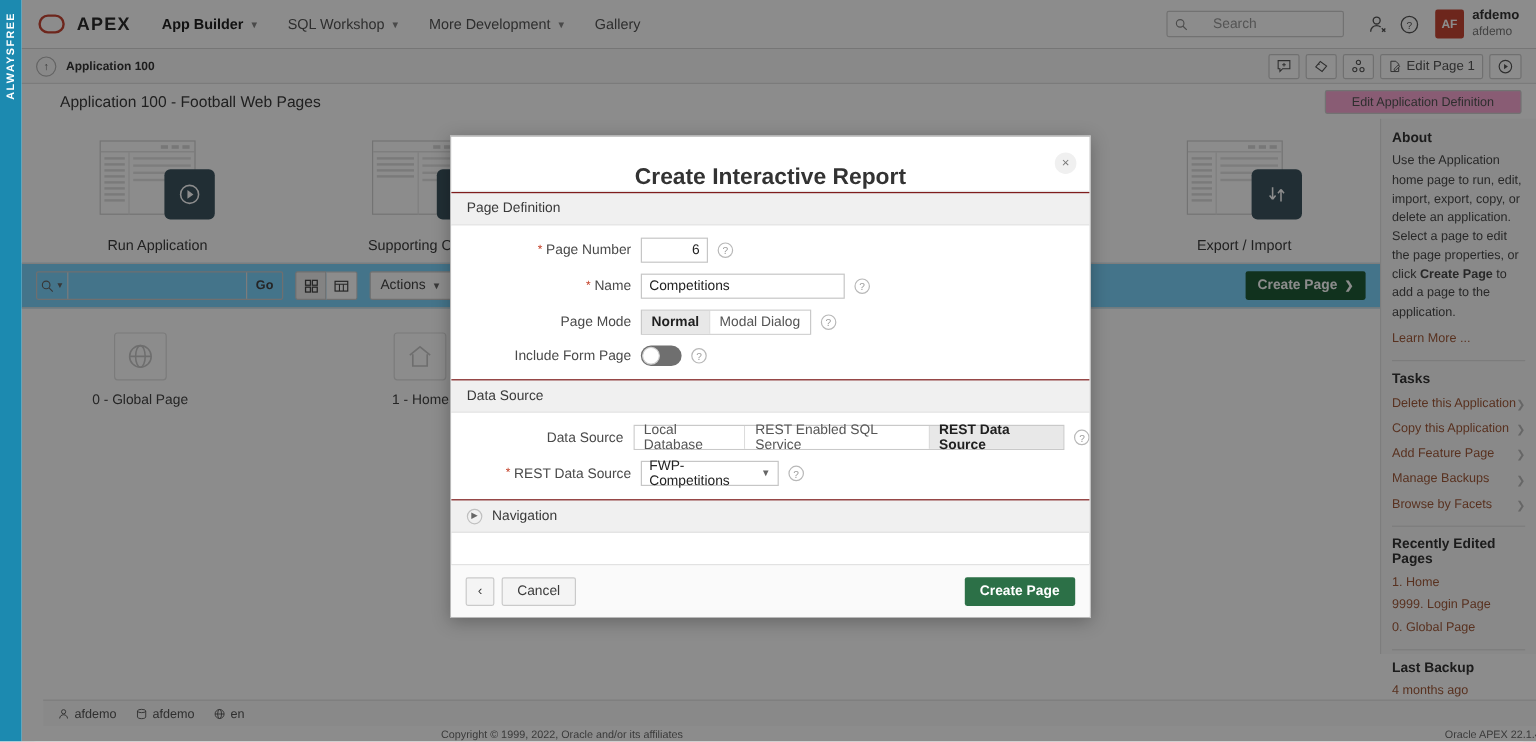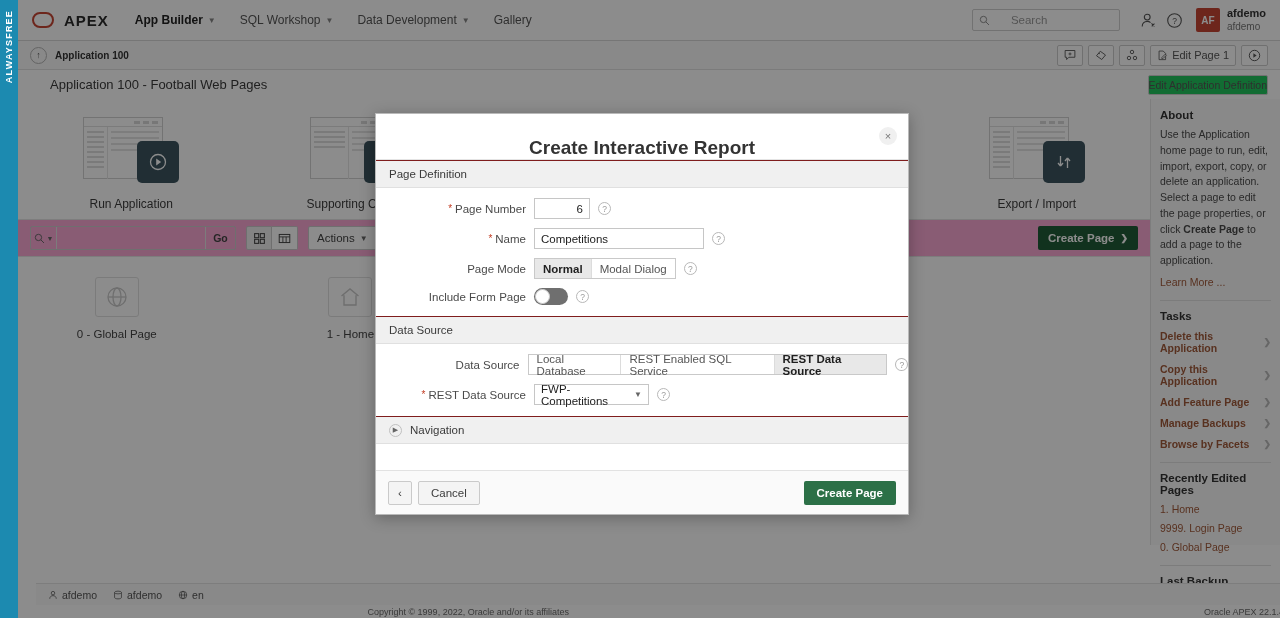--- a/index.html
+++ b/index.html
@@ -69,22 +69,22 @@
   .tool-btn {
     height: 21px; min-width: 23px; border: 1px solid #cdcdcd; border-radius: 2px; background: #fff;
     display: flex; align-items: center; justify-content: center; margin-left: 5px;
     font-size: 11px; color: #555; padding: 0 6px; gap: 4px;
   }
 
   
   .titlerow { height: 29px; display: flex; align-items: center; padding: 0 12px; background:#fff; }
   .page-title { font-size: 13px; color: #3b3b3b; margin-left: 20px; }
   .edit-app-btn {
-    margin-left: auto; height: 20px; border: 1px solid #cfcfcf; background:#22c55e; border-radius: 2px;
-    font-size: 10.5px; color: #555; display: flex; align-items: center; padding: 0 0;
+    margin-left: auto; height: 20px; border: 1px solid #cfcfcf; background:#f9a8d4; border-radius: 2px;
+    font-size: 10.5px; color: #555; display: flex; align-items: center; padding: 0 22px;
   }
 
   
   .content { display: flex; height: 446px; }
   .maincol { width: 1132px; background: #fff; }
   .sidecol { width: 130px; background:#fafafa; border-left: 1px solid #e3e3e3; padding: 10px 9px; }
 
   
   .cards { display: flex; padding: 18px 0 8px 0; }
   .card { flex: 1; display: flex; flex-direction: column; align-items: center; }
@@ -99,21 +99,21 @@
   .wire .wright { flex: 1; padding: 4px 3px; }
   .wire .wright b { display:block; height: 2px; background:#e4e4e4; margin-bottom: 4px; }
   .card-badge {
     position: absolute; right: 0; bottom: 2px; width: 42px; height: 42px; border-radius: 5px;
     background: #3c5560; color: #fff; display:flex; align-items:center; justify-content:center;
   }
   .card-label { margin-top: 12px; font-size: 12px; color: #3d3d3d; }
 
   
   .toolbar { height: 38px; border-top: 1px solid #e3e3e3; border-bottom: 1px solid #e3e3e3;
-    display: flex; align-items: center; padding: 0 12px; background: #f9a8d4; justify-content: center; }
+    display: flex; align-items: center; padding: 0 12px; background: #7dd3fc; justify-content: center; }
   .tb-search { display: flex; align-items: center; height: 24px; border: 1px solid #cacaca; border-radius: 2px; }
   .tb-search .icon { width: 26px; display:flex; align-items:center; justify-content:center; gap:2px;
     border-right: 1px solid #e2e2e2; height: 100%; color:#666; font-size:11px;}
   .tb-search .field { width: 148px; height: 100%; }
   .tb-search .go { width: 30px; display:flex; align-items:center; justify-content:center;
     font-size: 10.5px; font-weight: bold; color:#444; border-left:1px solid #e2e2e2; height:100%; }
   .tb-btn { width: 26px; height: 24px; border: 1px solid #cacaca; border-radius: 2px;
     display:flex; align-items:center; justify-content:center; background:#fff; color:#555; }
   .tb-group { display:flex; margin-left: 10px; }
   .tb-group .tb-btn:first-child { border-top-right-radius:0; border-bottom-right-radius:0; background:#eee; }
@@ -130,21 +130,21 @@
     display:flex; align-items:center; justify-content:center; color:#c9c9c9; background:#fff; }
   .tile-label { margin-top: 11px; font-size: 11.5px; color:#444; }
   .pager { text-align:right; padding: 18px 16px 0 0; font-size: 11px; color:#555; }
 
   
   .side-h { font-size: 11.5px; font-weight: bold; color:#333; margin-bottom: 6px; }
   .side-p { font-size: 10.5px; line-height: 1.5; color:#4a4a4a; }
   .side-p b { font-weight: bold; }
   .side-link { display:block; font-size: 10.5px; color:#a15a3a; margin-top: 7px; }
   .side-sep { border-top: 1px solid #e2e2e2; margin: 12px 0 9px 0; }
-  .side-task { display:flex; align-items:center; font-size:10.5px; color:#a15a3a; margin-bottom: 9px; font-weight: bold; }
+  .side-task { display:flex; align-items:flex-end; font-size:10.5px; color:#a15a3a; margin-bottom: 9px; }
   .side-task .chev { margin-left:auto; color:#bbb; font-size:9px; }
 
   
   .statusbar { position: absolute; left: 18px; bottom: 13px; width: 1262px; height: 22px;
     background:#fafafa; border-top:1px solid #e3e3e3; display:flex; align-items:center;
     padding: 0 12px; font-size: 10.5px; color:#555; gap: 16px; }
   .statusbar .si { display:flex; align-items:center; gap: 4px; }
   .pagefooter { position:absolute; left:18px; bottom:0; width:1262px; height:13px;
     display:flex; align-items:center; padding: 0 14px; font-size: 9px; color:#6b6b6b; }
   .pagefooter .right { margin-left:auto; }
@@ -221,21 +221,21 @@
 
       <div class="navitem active">
         <span>App Builder</span>
         <span class="caret">▼</span>
       </div>
       <div class="navitem">
         <span>SQL Workshop</span>
         <span class="caret">▼</span>
       </div>
       <div class="navitem">
-        <span>Data Development</span>
+        <span>More Development</span>
         <span class="caret">▼</span>
       </div>
       <div class="navitem">
         <span>Gallery</span>
       </div>
 
       <div class="hdr-spacer"></div>
 
       <div class="search-box">
         <svg width="11" height="11" viewBox="0 0 16 16">

